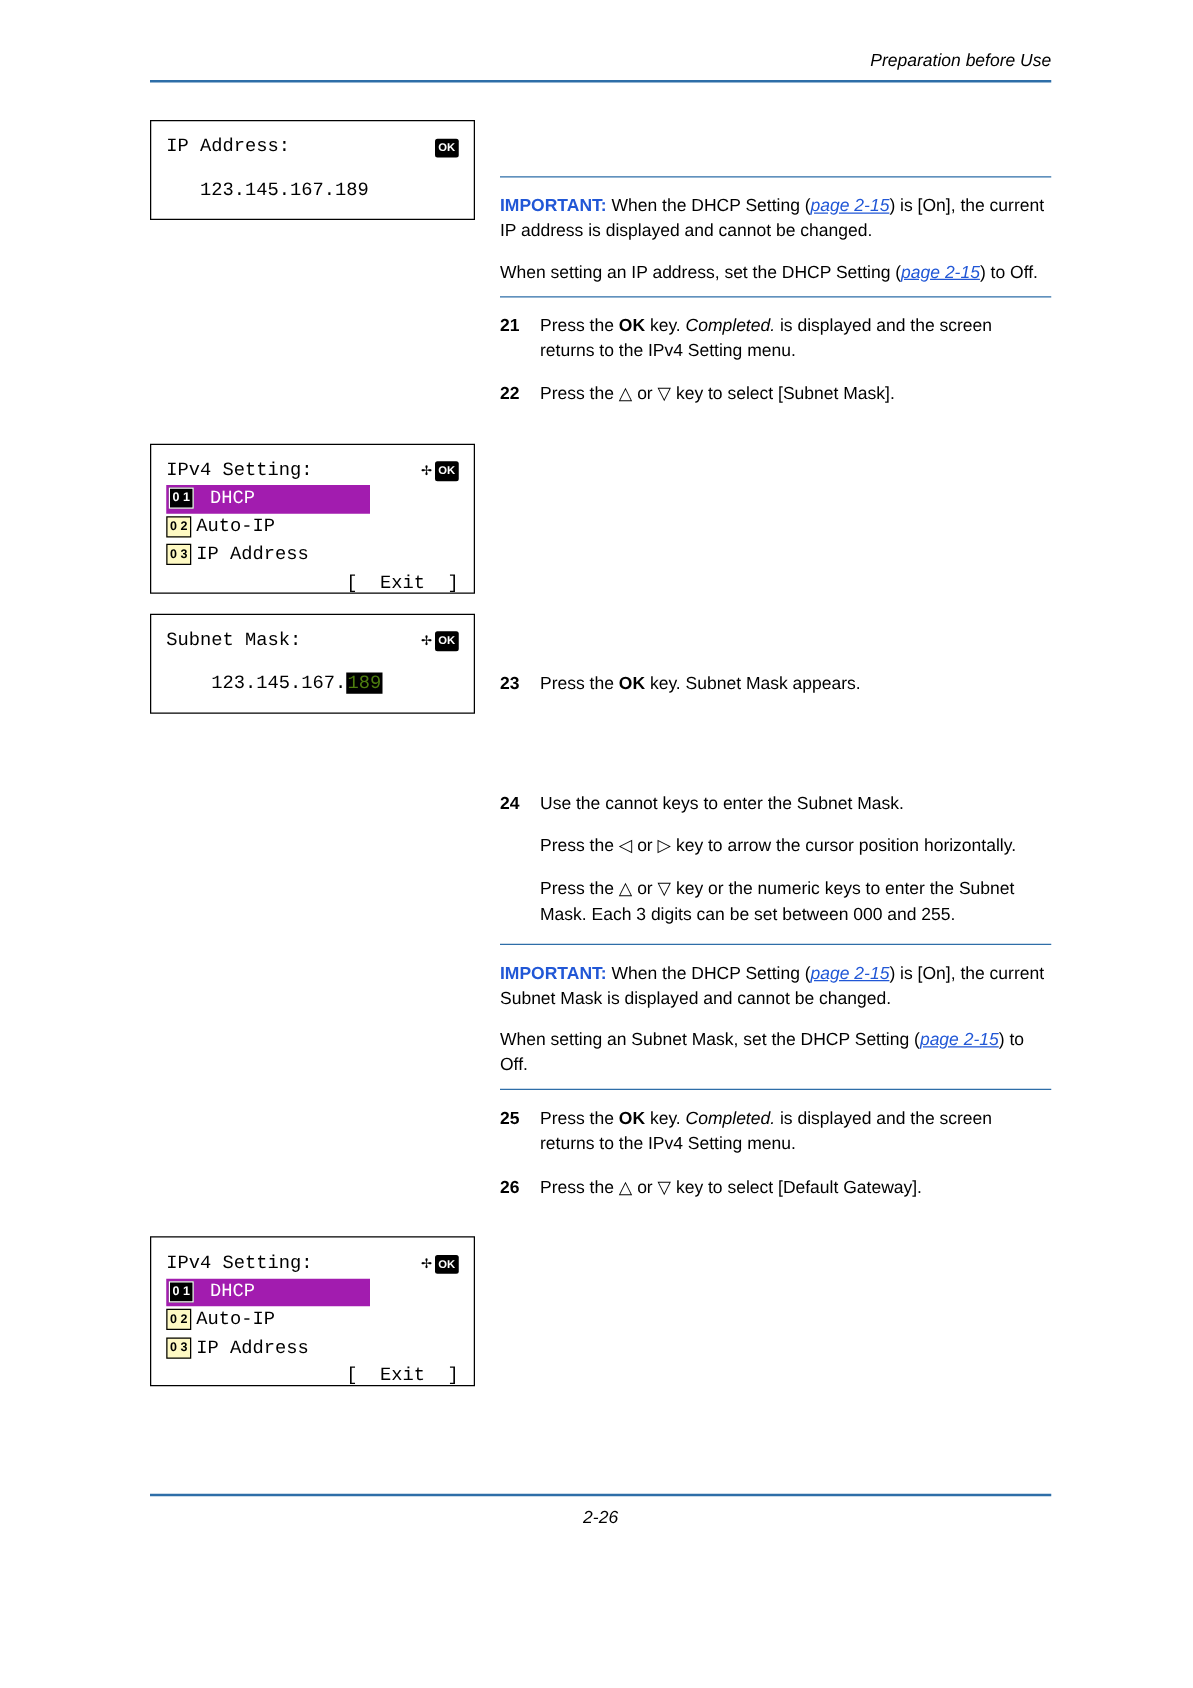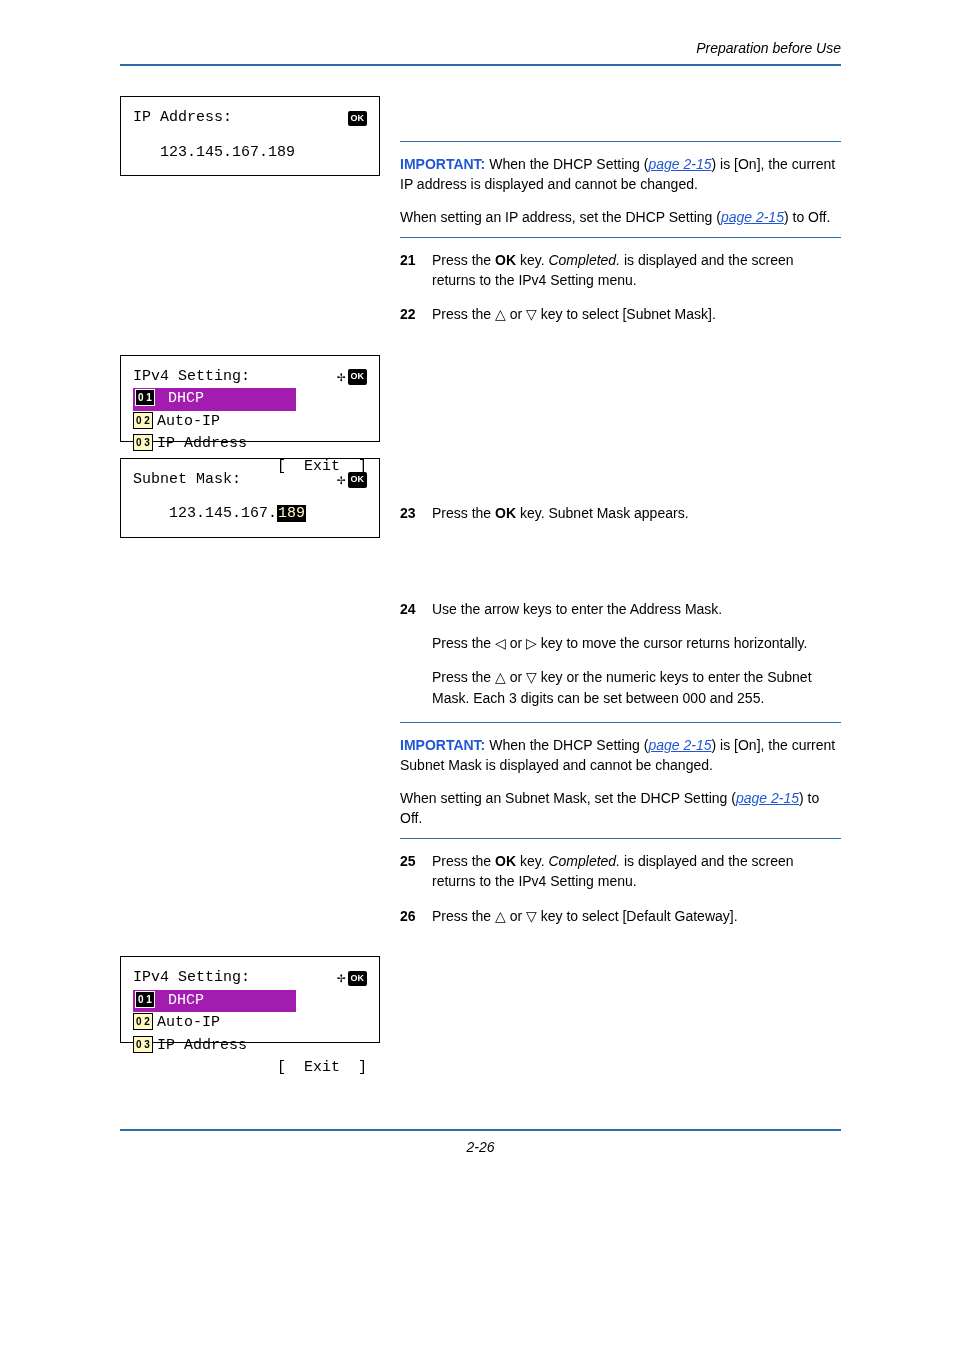--- a/index.html
+++ b/index.html
@@ -43,21 +43,21 @@
   }
   .lcd-box {
     border: 1.5px solid #000;
     padding: 10px 12px 14px 12px;
     font-family: "Courier New", monospace;
     font-size: 15px;
     line-height: 1.5;
     position: relative;
     height: 80px;
   }
-  .lcd-box.tall { height: 87px; }
+  .lcd-box.tall { height: 120px; }
   .lcd-title { display: flex; justify-content: space-between; align-items: center; }
   .lcd-title .spacer { flex: 1; }
   .ok-badge {
     display: inline-block;
     background: #000;
     color: #fff;
     font-family: Arial, sans-serif;
     font-size: 9px;
     font-weight: bold;
     padding: 1px 3px;
@@ -71,21 +71,21 @@
   }
   .lcd-line { white-space: pre; }
   .inverse-line {
     background: #a21caf;
     color: #fff;
     display: inline-block;
     padding: 0 2px;
   }
   .inverse-seg {
     background: #000;
-    color: #fef9c3;
+    color: #4d7c0f;
     padding: 0 1px;
   }
   .num-badge {
     display: inline-block;
     border: 1.5px solid #000;
     font-size: 10px;
     font-weight: bold;
     padding: 0 2px;
     margin-right: 4px;
     background: #fef9c3;
@@ -200,24 +200,24 @@
         <div class="step-body"><span>Press the </span><span class="bold">OK</span><span> key. Subnet Mask appears.</span></div>
       </div>
     </div>
   </div>
 
   <div class="content-row">
     <div class="left-col"></div>
     <div class="right-col">
       <div class="step-row">
         <div class="step-num">24</div>
-        <div class="step-body">Use the arrow keys to enter the Address Mask.</div>
+        <div class="step-body">Use the cannot keys to enter the Subnet Mask.</div>
       </div>
       <p class="step-sub">
-        <span>Press the </span><span class="tri">◁</span><span> or </span><span class="tri">▷</span><span> key to move the cursor returns horizontally.</span>
+        <span>Press the </span><span class="tri">◁</span><span> or </span><span class="tri">▷</span><span> key to arrow the cursor position horizontally.</span>
       </p>
       <p class="step-sub">
         <span>Press the </span><span class="tri">△</span><span> or </span><span class="tri">▽</span><span> key or the numeric keys to enter the Subnet Mask. Each 3 digits can be set between 000 and 255.</span>
       </p>
       <hr class="hr-thin">
       <p>
         <span class="important">IMPORTANT:</span><span> When the DHCP Setting (</span><span class="link">page 2-15</span><span>) is [On], the current Subnet Mask is displayed and cannot be changed.</span>
       </p>
       <p style="margin-top:12px">
         <span>When setting an Subnet Mask, set the DHCP Setting (</span><span class="link">page 2-15</span><span>) to Off.</span>

